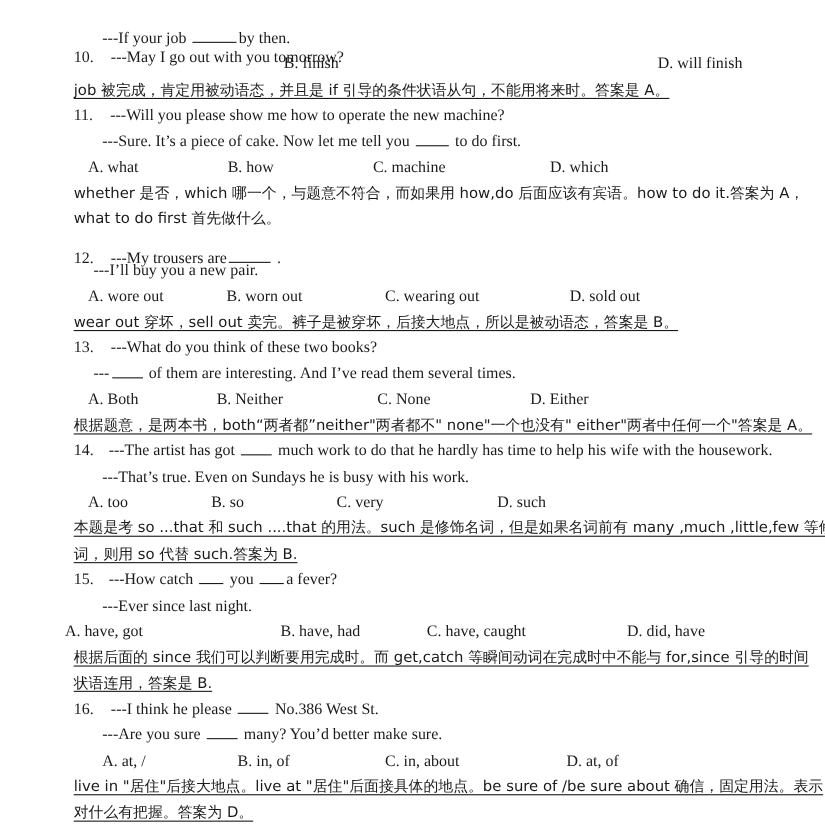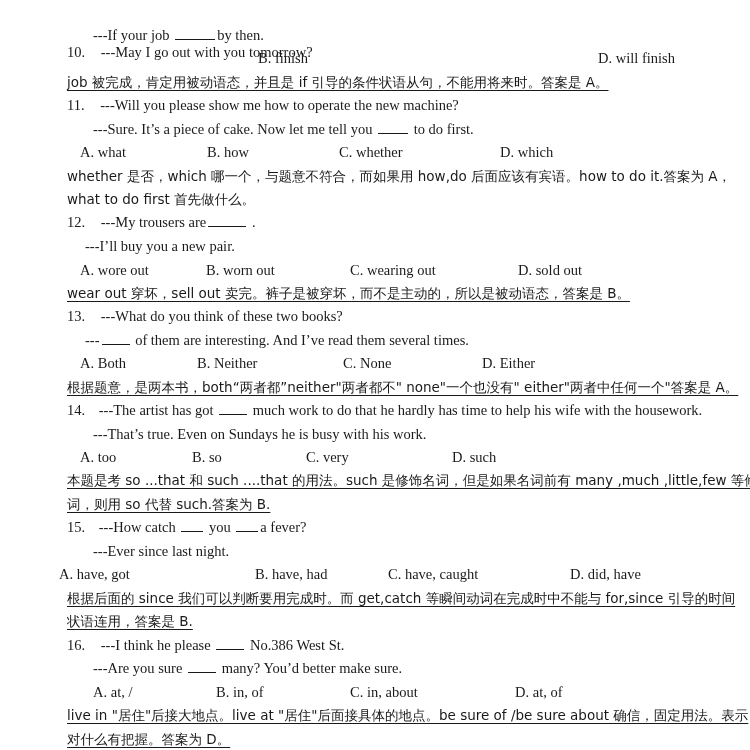--- a/index.html
+++ b/index.html
@@ -33,39 +33,39 @@
   <span style="margin-left:12px;">---Will you please show me how to operate the new machine?</span>
 </div>
 <div class="line" style="top:118px;left:93px;">
   <span>---Sure. It’s a piece of cake.    Now let me tell you</span>
   <span class="blank" style="width:30px;"></span>
   <span>to do first.</span>
 </div>
 <div class="line" style="top:141px;left:0;width:750px;">
   <span class="opt" style="left:80px;">A.   what</span>
   <span class="opt" style="left:207px;">B.   how</span>
-  <span class="opt" style="left:339px;">C.   whether</span>
+  <span class="opt" style="left:339px;">C.   machine</span>
   <span class="opt" style="left:500px;">D.   which</span>
 </div>
 <div class="line cjk" style="top:165px;left:67px;">whether 是否，which 哪一个，与题意不符合，而如果用 how,do  后面应该有宾语。how to do it.答案为 A，</div>
 <div class="line cjk" style="top:188px;left:67px;">what to do first  首先做什么。</div>
 
-<div class="line" style="top:211px;left:67px;">
+<div class="line" style="top:224px;left:67px;">
   <span>12.</span>
   <span style="margin-left:12px;">---My trousers are</span><span class="blank" style="width:38px;"></span>
   <span>.</span>
 </div>
 <div class="line" style="top:235px;left:85px;">---I’ll buy you a new pair.</div>
 <div class="line" style="top:259px;left:0;width:750px;">
   <span class="opt" style="left:80px;">A.   wore out</span>
   <span class="opt" style="left:206px;">B. worn out</span>
   <span class="opt" style="left:350px;">C.   wearing out</span>
   <span class="opt" style="left:518px;">D.   sold out</span>
 </div>
-<div class="line ul cjk" style="top:282px;left:67px;">wear out  穿坏，sell out 卖完。裤子是被穿坏，而不是主动的，所以是被动语态，答案是 B。</div>
+<div class="line ul cjk" style="top:282px;left:67px;">wear out  穿坏，sell out 卖完。裤子是被穿坏，后接大地点，所以是被动语态，答案是 B。</div>
 
 <div class="line" style="top:305px;left:67px;">
   <span>13.</span>
   <span style="margin-left:12px;">---What do you think of these two books?</span>
 </div>
 <div class="line" style="top:329px;left:85px;">
   <span>---</span><span class="blank" style="width:28px;"></span>
   <span>of them are interesting. And I’ve read them several times.</span>
 </div>
 <div class="line" style="top:352px;left:0;width:750px;">

